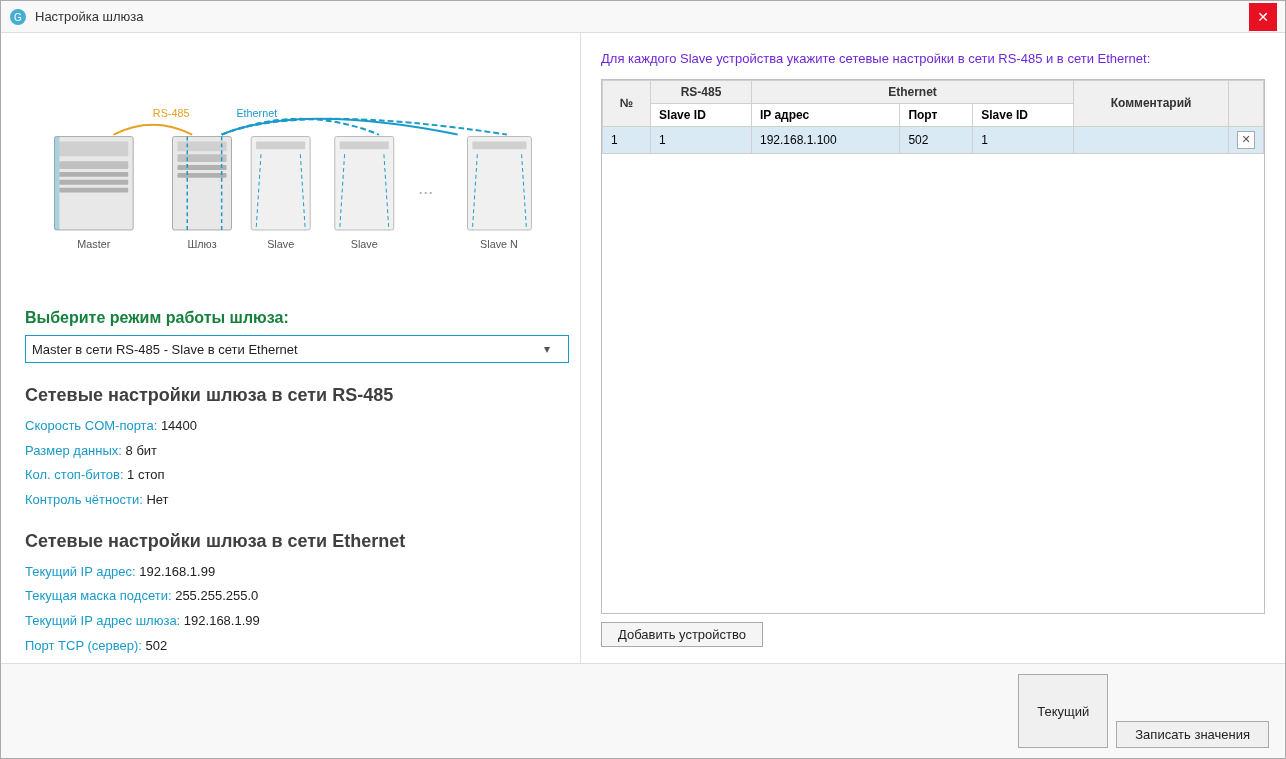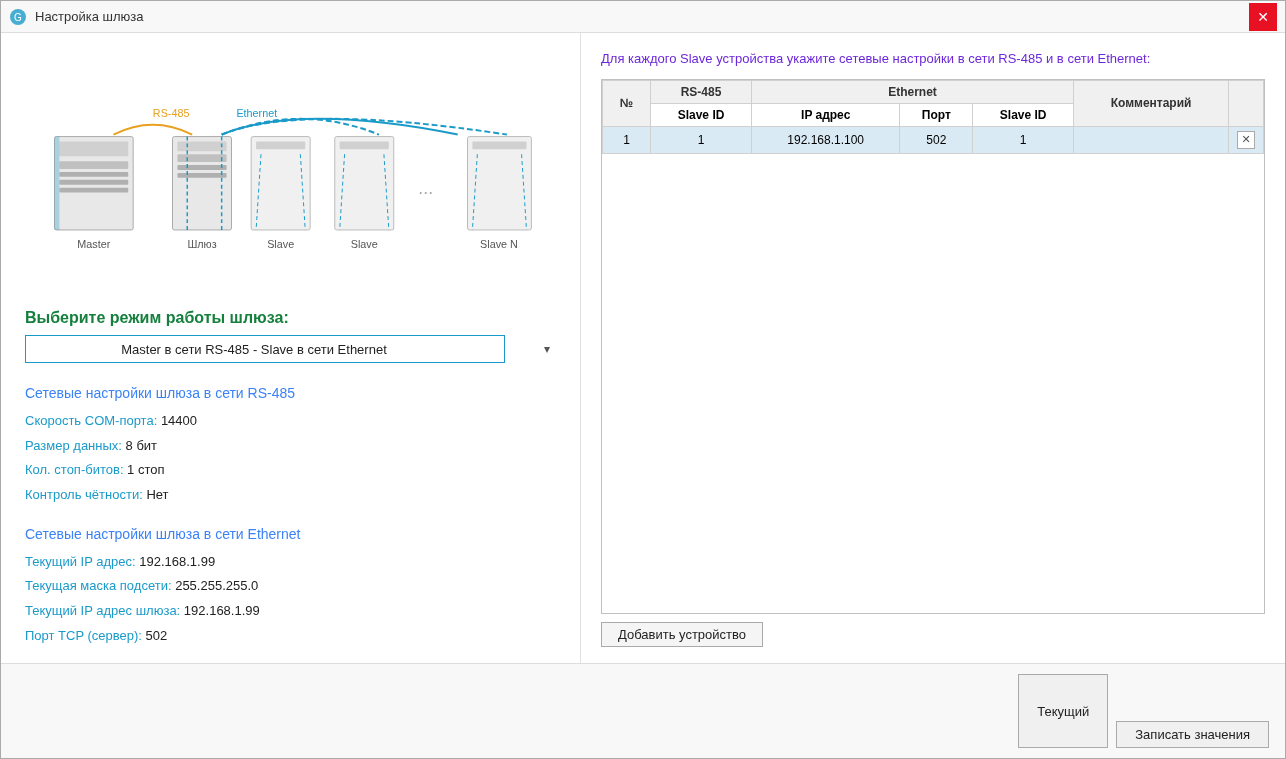--- a/index.html
+++ b/index.html
@@ -93,49 +93,48 @@
       font-weight: 700;
       color: #15803d;
       margin-bottom: 8px;
     }
 
     .dropdown-container {
       position: relative;
       margin-bottom: 22px;
     }
     .dropdown {
-      width: 480px;
+      width: 544px;
       height: 28px;
       border: 1.5px solid #1a9ac9;
       background: #fff;
       padding: 2px 28px 2px 6px;
       font-size: 13px;
       color: #222;
       appearance: none;
       cursor: pointer;
       outline: none;
-      text-align: center;
     }
     .dropdown-arrow {
       position: absolute;
       right: 6px;
       top: 50%;
       transform: translateY(-50%);
       pointer-events: none;
       color: #555;
       font-size: 12px;
     }
 
     .network-section {
       margin-bottom: 18px;
     }
     .network-title {
-      font-size: 14px;
-      font-weight: 400;
-      color: #3b82f6;
+      font-size: 18px;
+      font-weight: 700;
+      color: #404040;
       margin-bottom: 8px;
     }
     .network-info {
       line-height: 1.9;
     }
     .network-info .label { color: #1a9ac9; }
     .network-info .value { color: #222; }
 
     
     .right-description {
@@ -154,21 +153,21 @@
 
     .device-table {
       width: 100%;
       border-collapse: collapse;
       font-size: 12px;
     }
 
     .device-table th, .device-table td {
       border: 1px solid #d0d0d0;
       padding: 4px 8px;
-      text-align: center;
+      text-align: left;
     }
 
     .device-table thead tr:first-child th {
       background: #f0f0f0;
       text-align: center;
       font-weight: 600;
       color: #333;
     }
     .device-table thead tr:second-child th {
       background: #f0f0f0;

